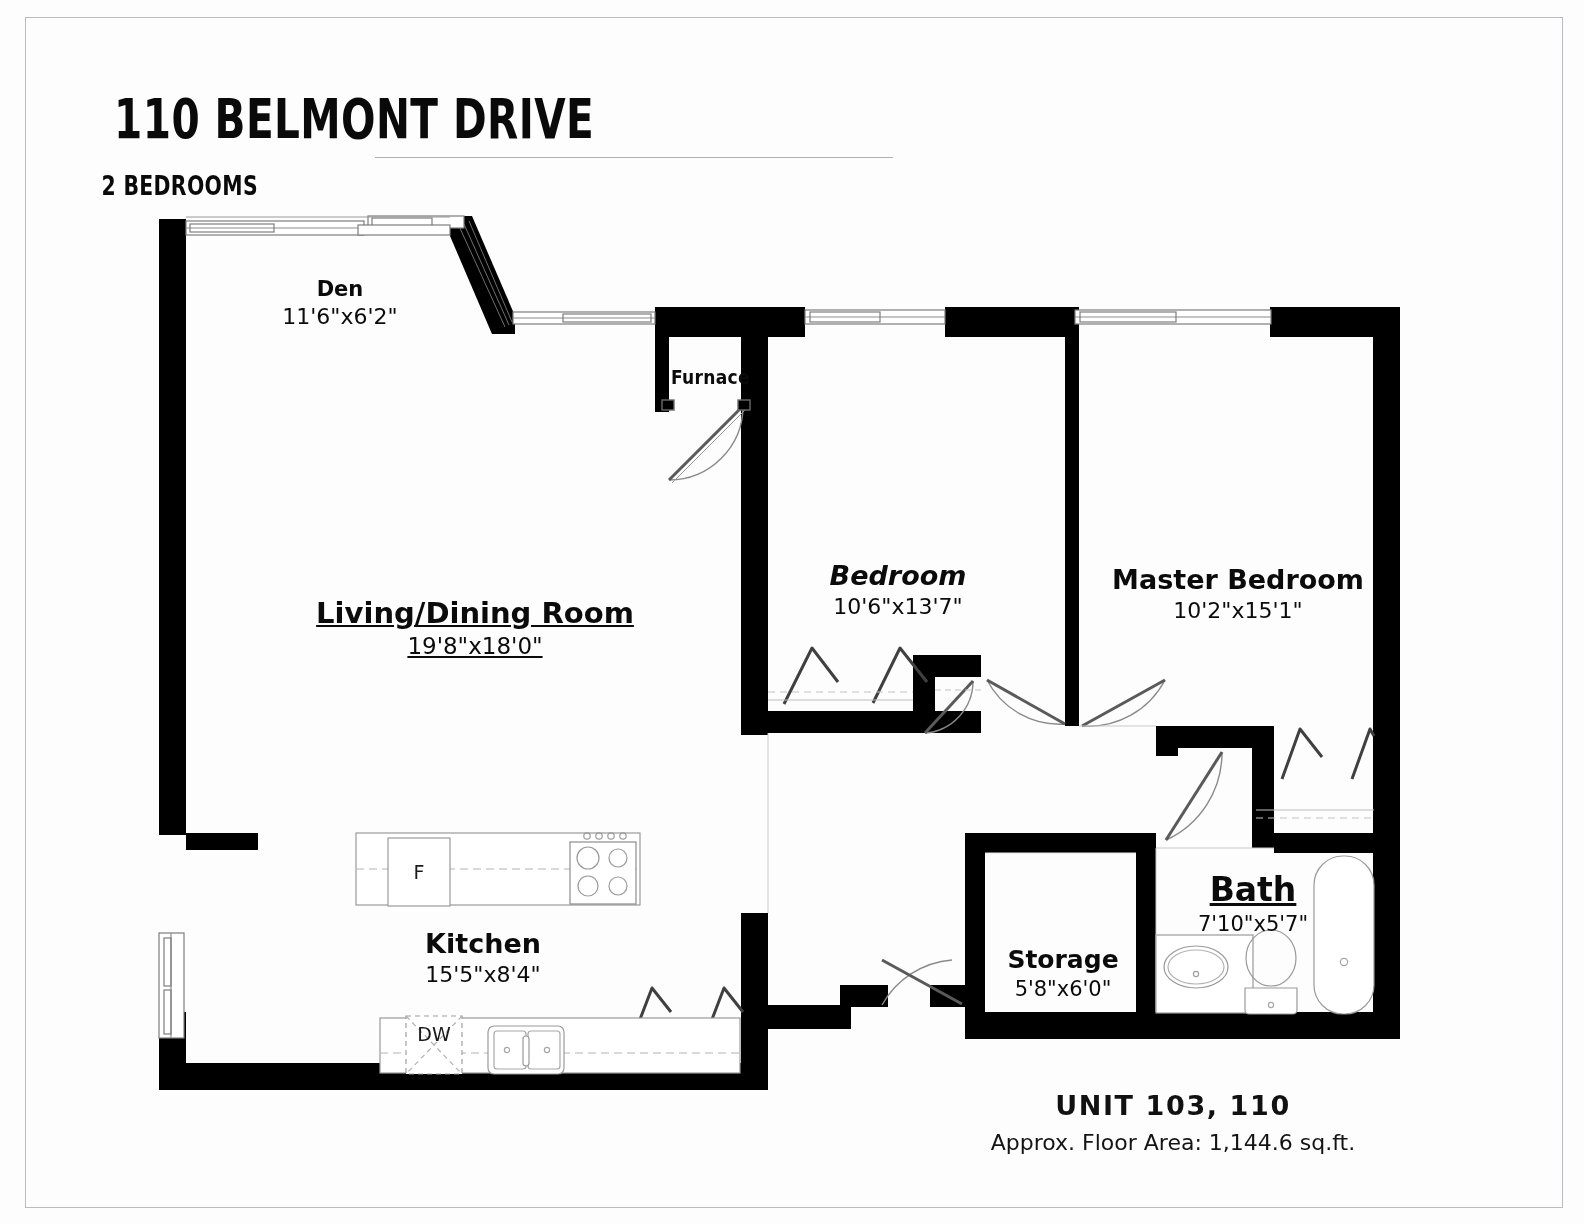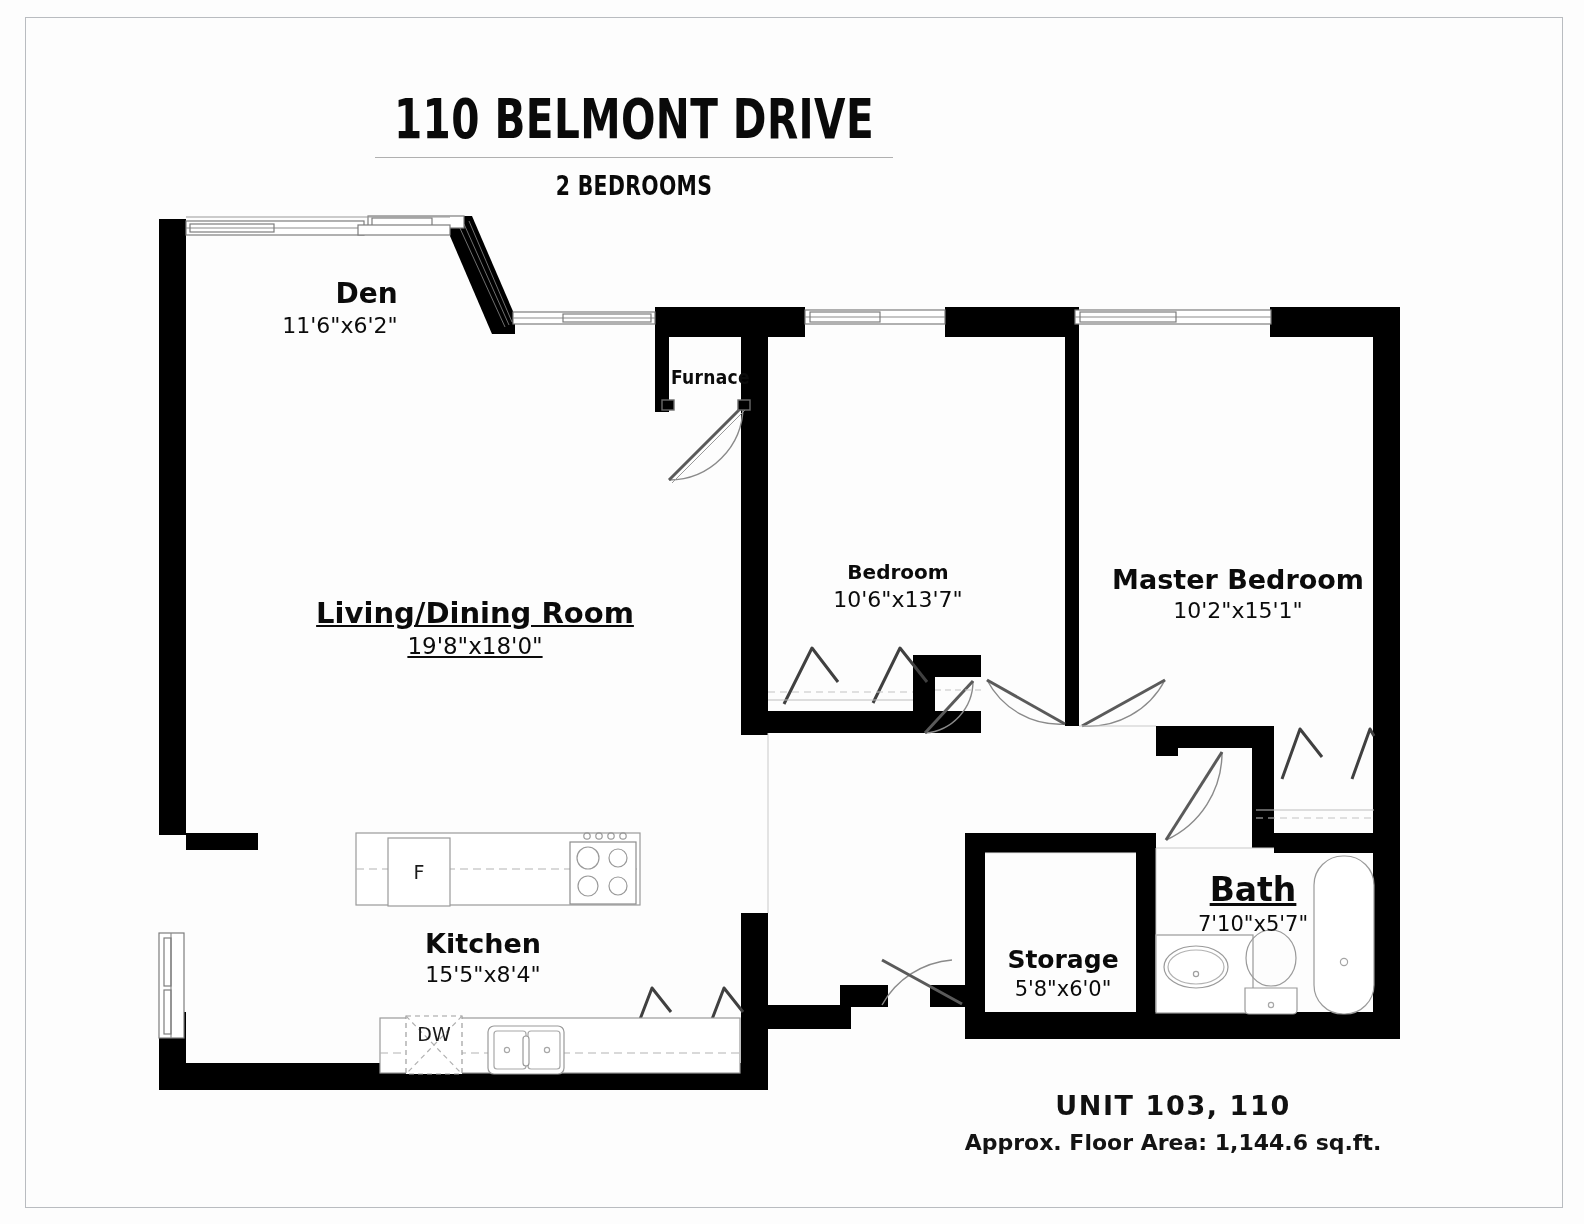--- a/index.html
+++ b/index.html
@@ -28,21 +28,20 @@
     height: 1191px;
     border: 1px solid #b9bcc0;
     box-sizing: border-box;
     pointer-events: none;
   }
   
   #titleblock {
     position: absolute;
     left: 0; top: 92px;
     width: 1268px;
-    text-align: center;
   }
   #title {
     font-family: "DejaVu Sans Condensed", "Liberation Sans Narrow", "Liberation Sans", sans-serif;
     font-weight: 700;
     font-size: 55px;
     letter-spacing: 0.5px;
     color: #0a0a0a;
     line-height: 1.0;
     transform: scaleX(0.82);
   }
@@ -71,49 +70,48 @@
   #unit-line {
     font-weight: 700;
     font-size: 27px;
     letter-spacing: 1.6px;
     color: #111;
   }
   #area-line {
     font-size: 22px;
     color: #141414;
     margin-top: 9px;
-    font-weight: bold;
   }
   
   .room-label {
     position: absolute;
     text-align: center;
     white-space: nowrap;
     color: #0b0b0b;
     transform: translateX(-50%);
   }
   .room-label .rname {
     font-weight: 700;
     display: block;
   }
   .room-label .rdim {
     display: block;
     font-weight: 400;
     margin-top: 3px;
   }
   .lbl-den      { left: 340px; top: 277px; font-size: 0px; }
-  .lbl-den .rname { font-size: 28px; text-align: right; }
+  .lbl-den .rname { font-size: 21px; }
   .lbl-den .rdim  { font-size: 22px; }
 
   .lbl-living   { left: 475px; top: 596px; font-size: 0px; text-decoration: underline; }
   .lbl-living .rname { font-size: 29px; }
   .lbl-living .rdim  { font-size: 23px; }
 
   .lbl-bedroom  { left: 898px; top: 560px; font-size: 0px; }
-  .lbl-bedroom .rname { font-size: 20px; }
+  .lbl-bedroom .rname { font-size: 27px; font-style: italic; }
   .lbl-bedroom .rdim  { font-size: 22px; }
 
   .lbl-master   { left: 1238px; top: 564px; font-size: 0px; }
   .lbl-master .rname { font-size: 27px; }
   .lbl-master .rdim  { font-size: 22px; }
 
   .lbl-kitchen  { left: 483px; top: 928px; font-size: 0px; }
   .lbl-kitchen .rname { font-size: 27px; }
   .lbl-kitchen .rdim  { font-size: 22px; }
 

